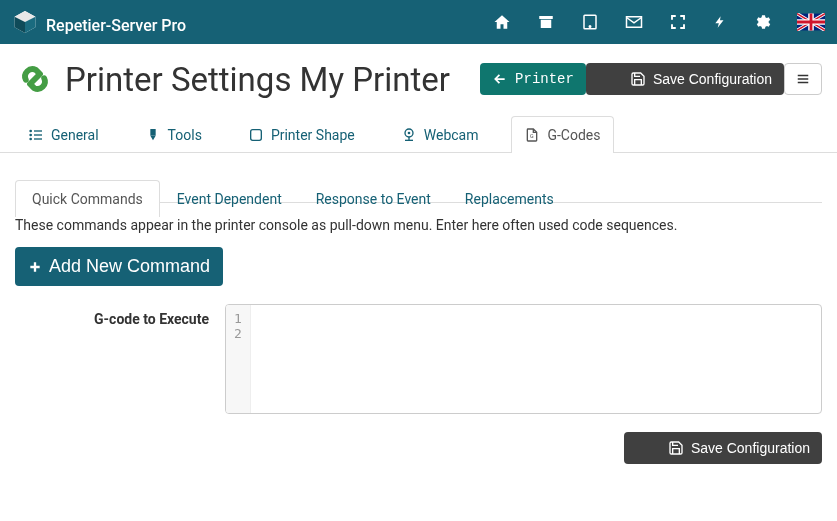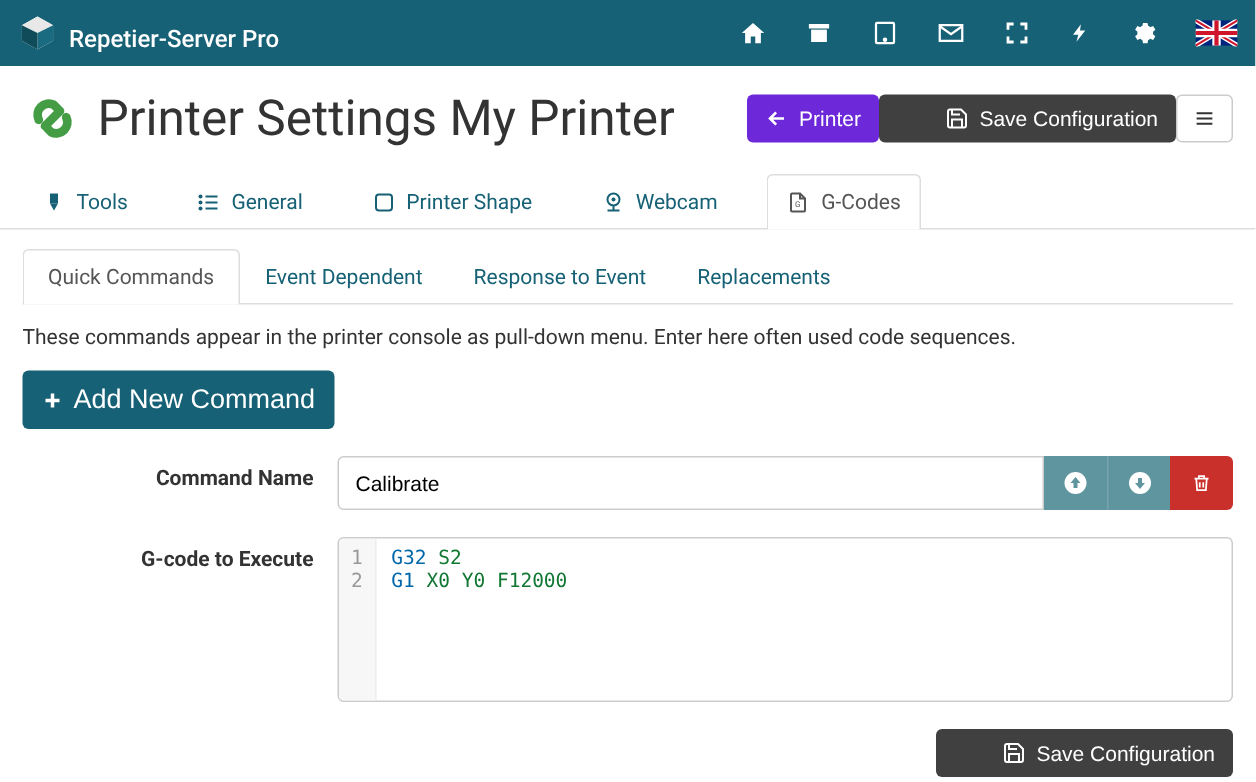--- a/index.html
+++ b/index.html
@@ -13,33 +13,33 @@
 .navbar .nav-icons .nav-icon { color: #fff; cursor: pointer; display: flex; align-items: center; justify-content: center; }
 .flag { width: 28px; height: 18px; }
 
 
 .header-row { display: flex; align-items: center; padding: 15px 15px 10px 15px; }
 .header-row .title-wrap { display: flex; align-items: center; gap: 10px; flex: 1; }
 .page-title { font-size: 33px; font-weight: 400; color: #333; }
 .link-icon { width: 40px; height: 40px; }
 
 .btn { display: inline-flex; align-items: center; gap: 7px; padding: 8px 12px; border-radius: 4px; font-size: 14px; cursor: pointer; border: none; color: #fff; white-space: nowrap; }
-.btn-teal { background: #6d28d9; }
+.btn-teal { background: #0f766e; font-family: Liberation Mono, monospace; }
 .btn-green { background: #404040; padding-left: 44px; }
 .btn-outline { background: #fff; border: 1px solid #ccc; color: #333; padding: 8px 10px; }
 
 
 .tabs { display: flex; border-bottom: 1px solid #ddd; padding: 0 15px; margin-top: 6px; gap: 20px; }
 .tab { display: flex; align-items: center; gap: 7px; padding: 10px 12px; color: #166175; cursor: pointer; border: 1px solid transparent; border-bottom: none; position: relative; top: 1px; }
 .tab.active { border-color: #ddd; background: #fff; border-radius: 4px 4px 0 0; color: #555; }
 .tab-icon { display: inline-flex; }
 
 
 .subtabs { display: flex; border-bottom: 1px solid #ddd; margin: 12px 15px 0 15px; }
-.subtab { padding: 10px 16px; color: #166175; cursor: pointer; border: 1px solid transparent; border-bottom: none; position: relative; top: 1px; }
+.subtab { padding: 10px 16px; color: #166175; cursor: pointer; border: 1px solid transparent; border-bottom: none; position: relative; top: 15px; }
 .subtab.active { border-color: #ddd; background: #fff; border-radius: 4px 4px 0 0; color: #555; }
 
 .content { padding: 14px 15px 18px 15px; }
 .desc { color: #333; margin-bottom: 14px; }
 
 .btn-add { background: #166175; color: #fff; padding: 9px 13px; border-radius: 4px; display: inline-flex; align-items: center; gap: 7px; cursor: pointer; border: none; font-size: 18px; }
 
 .form-row { display: flex; align-items: flex-start; margin-top: 18px; }
 .form-label { width: 210px; text-align: right; font-weight: 700; padding-right: 16px; padding-top: 7px; color: #333; }
 .form-control-wrap { flex: 1; display: flex; }
@@ -150,41 +150,41 @@
     <svg width="16" height="14" viewBox="0 0 24 24" fill="none" stroke="#333" stroke-width="2.5">
         <path d="M3 6h18M3 12h18M3 18h18"></path>
       </svg>
   </button>
 </div>
 
 <div class="tabs">
   <div class="tab">
     <span class="tab-icon">
         <svg width="16" height="16" viewBox="0 0 24 24" fill="currentColor">
-          <rect x="8" y="3" width="8" height="10"></rect>
-          <path d="M8 13l4 7 4-7z"></path>
-        </svg>
-      </span>
-    <span>Tools</span>
-  </div>
-  <div class="tab">
-    <span class="tab-icon">
-        <svg width="16" height="16" viewBox="0 0 24 24" fill="currentColor">
           <circle cx="4" cy="6" r="2"></circle>
           <circle cx="4" cy="12" r="2"></circle>
           <circle cx="4" cy="18" r="2"></circle>
           <rect x="9" y="5" width="12" height="2"></rect>
           <rect x="9" y="11" width="12" height="2"></rect>
           <rect x="9" y="17" width="12" height="2"></rect>
         </svg>
       </span>
     <span>General</span>
   </div>
   <div class="tab">
     <span class="tab-icon">
+        <svg width="16" height="16" viewBox="0 0 24 24" fill="currentColor">
+          <rect x="8" y="3" width="8" height="10"></rect>
+          <path d="M8 13l4 7 4-7z"></path>
+        </svg>
+      </span>
+    <span>Tools</span>
+  </div>
+  <div class="tab">
+    <span class="tab-icon">
         <svg width="16" height="16" viewBox="0 0 24 24" fill="none" stroke="currentColor" stroke-width="2">
           <rect x="4" y="4" width="16" height="16" rx="3"></rect>
         </svg>
       </span>
     <span>Printer Shape</span>
   </div>
   <div class="tab">
     <span class="tab-icon">
         <svg width="16" height="16" viewBox="0 0 24 24" fill="currentColor">
           <circle cx="12" cy="9" r="6" fill="none" stroke="currentColor" stroke-width="2"></circle>
@@ -218,57 +218,30 @@
   <p class="desc">These commands appear in the printer console as pull-down menu. Enter here often used code sequences.</p>
 
   <button class="btn-add">
     <svg width="14" height="14" viewBox="0 0 24 24" fill="none" stroke="currentColor" stroke-width="4">
         <path d="M12 4v16M4 12h16"></path>
       </svg>
     <span>Add New Command</span>
   </button>
 
   
-  <div class="form-row">
-    <div class="form-label">Command Name</div>
-    <div class="form-control-wrap">
-      <input class="text-input" type="text" value="Calibrate" style="">
-      <button class="input-btn up">
-        <svg width="16" height="16" viewBox="0 0 24 24" fill="#fff">
-            <circle cx="12" cy="12" r="11" fill="#fff"></circle>
-            <path d="M12 6l-5 6h3v5h4v-5h3z" fill="#5f959f"></path>
-          </svg>
-      </button>
-      <button class="input-btn down">
-        <svg width="16" height="16" viewBox="0 0 24 24" fill="#fff">
-            <circle cx="12" cy="12" r="11" fill="#fff"></circle>
-            <path d="M12 18l5-6h-3V7h-4v5H7z" fill="#5f959f"></path>
-          </svg>
-      </button>
-      <button class="input-btn del">
-        <svg width="14" height="16" viewBox="0 0 24 24" fill="none" stroke="#fff" stroke-width="2">
-            <path d="M4 7h16M9 7V4h6v3M6 7l1 13h10l1-13M10 11v6M14 11v6"></path>
-          </svg>
-      </button>
-    </div>
-  </div>
 
   
   <div class="form-row">
     <div class="form-label">G-code to Execute</div>
     <div class="form-control-wrap">
       <div class="code-editor">
         <div class="gutter">
           <div>1</div>
           <div>2</div>
         </div>
-        <div class="code-body">
-          <div><span class="tok-cmd">G32</span><span class="tok-coord"> S2</span></div>
-          <div><span class="tok-cmd">G1</span><span class="tok-coord"> X0 Y0 F12000</span></div>
-        </div>
       </div>
     </div>
   </div>
 </div>
 
 <div class="footer-btn">
   <button class="btn btn-green">
     <svg width="16" height="16" viewBox="0 0 24 24" fill="none" stroke="currentColor" stroke-width="2">
         <path d="M19 21H5a2 2 0 01-2-2V5a2 2 0 012-2h11l5 5v11a2 2 0 01-2 2z"></path>
         <path d="M17 21v-8H7v8M7 3v5h8"></path>

